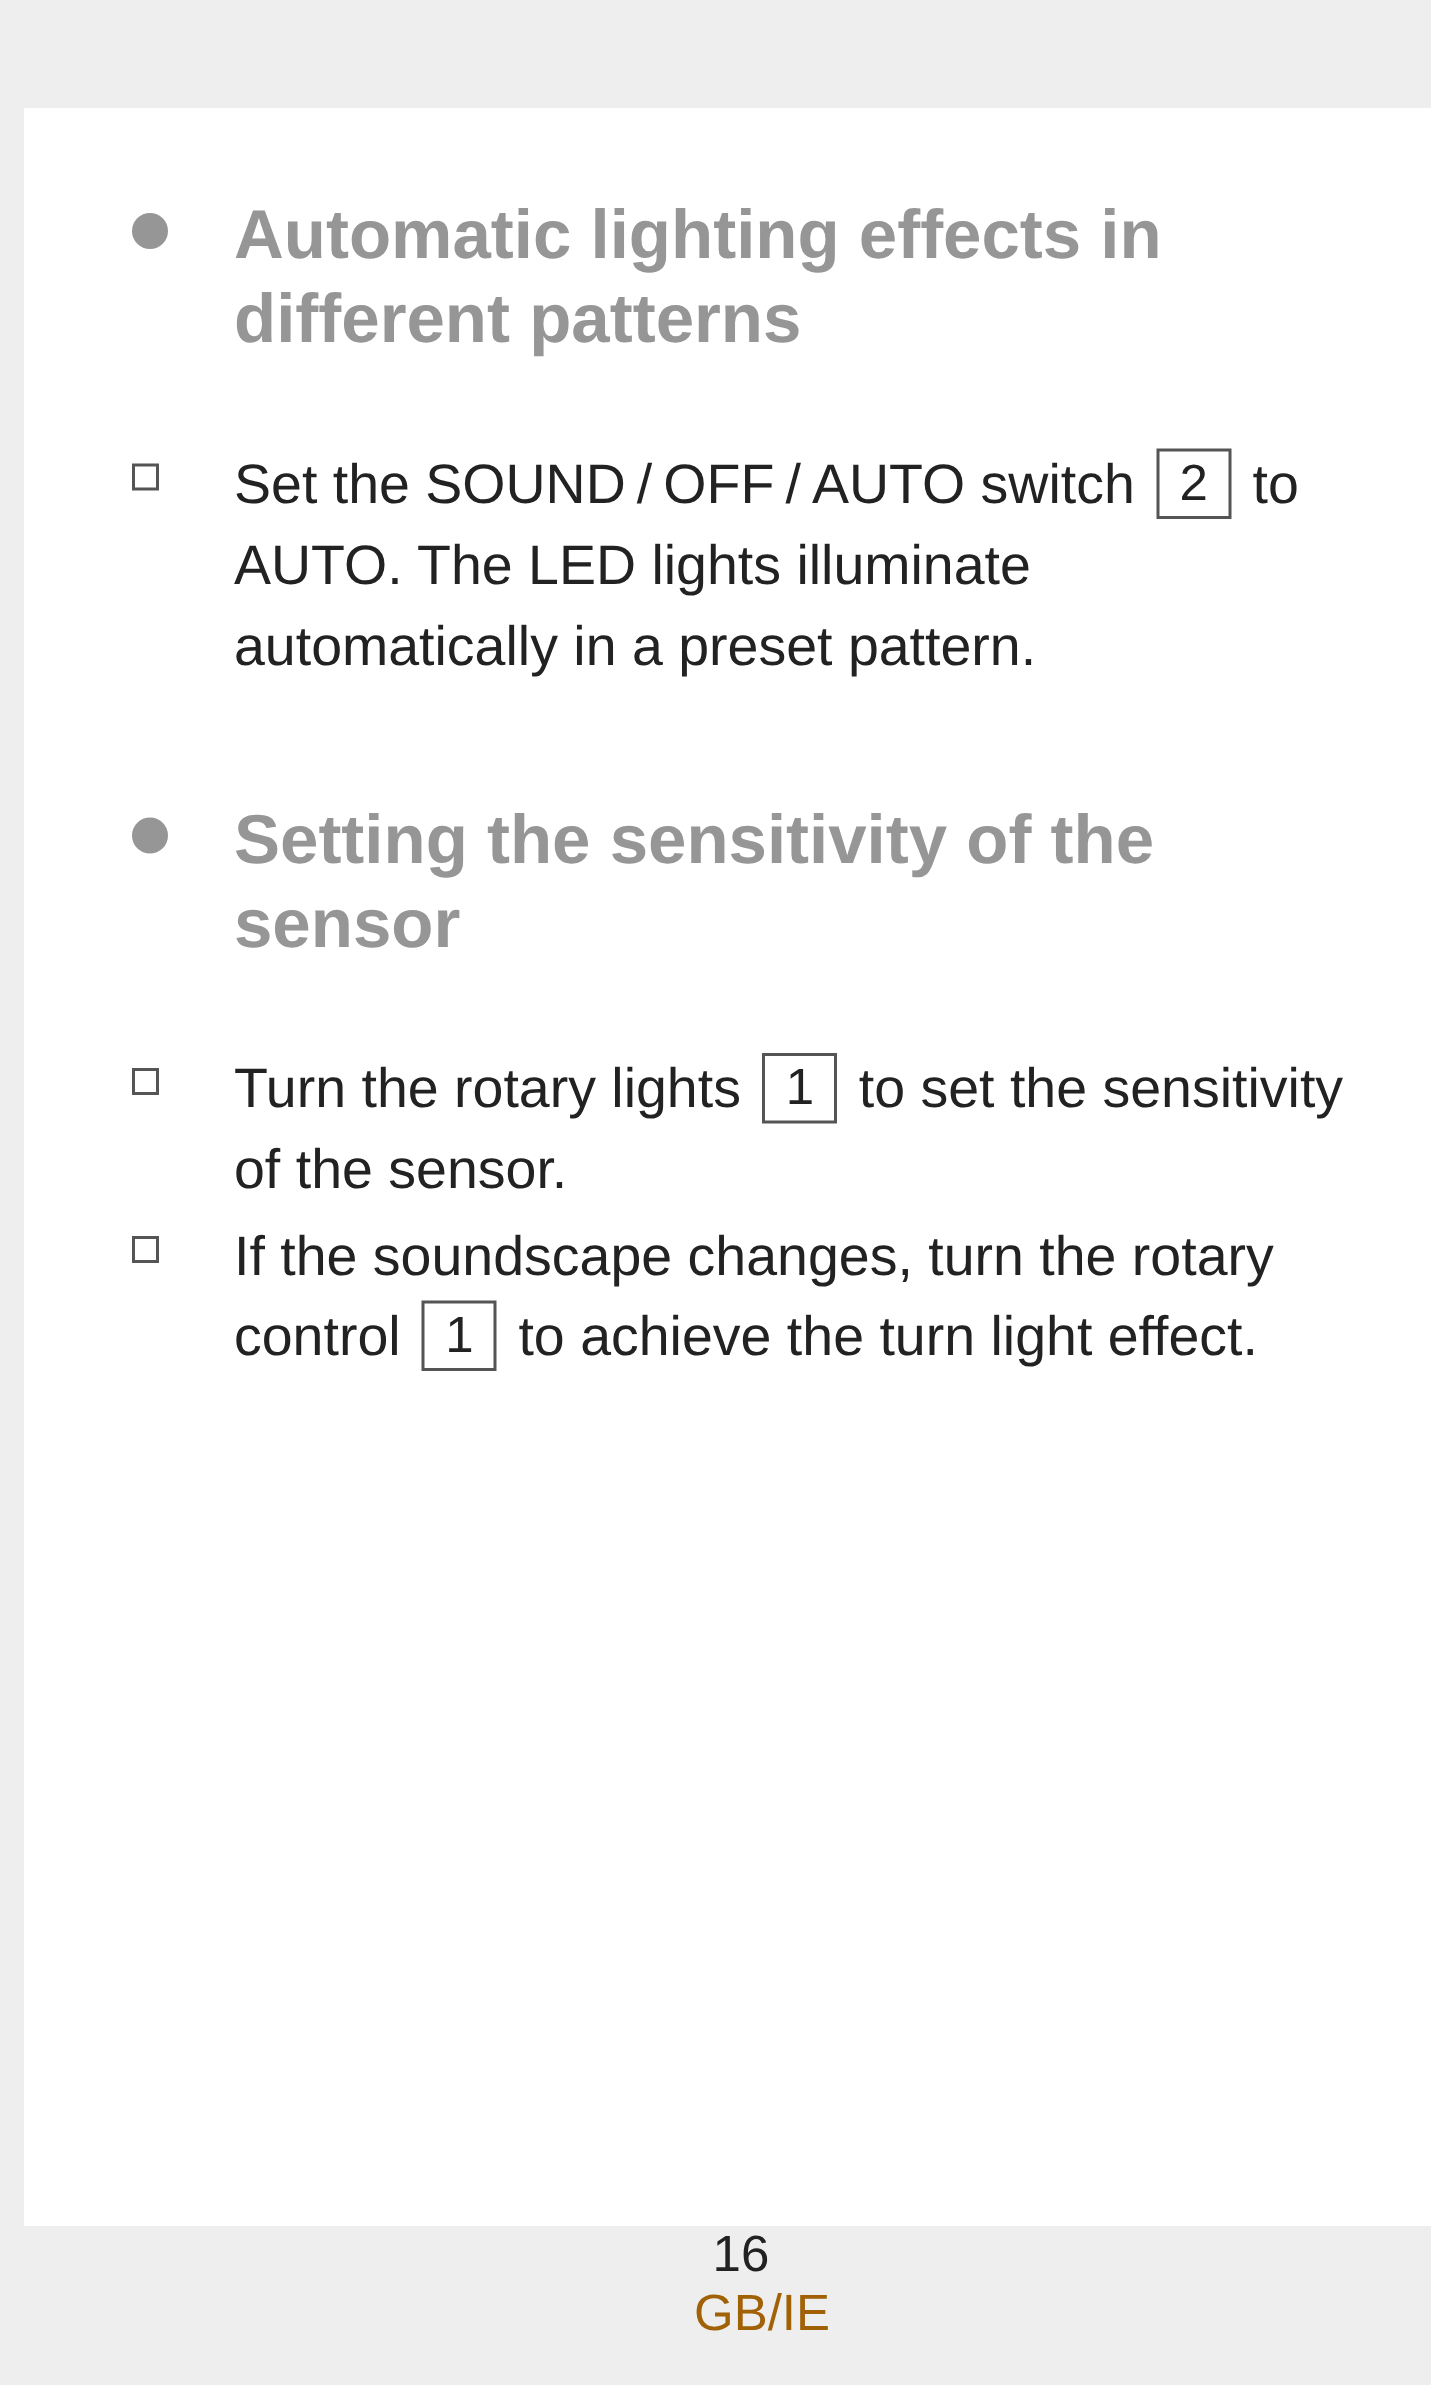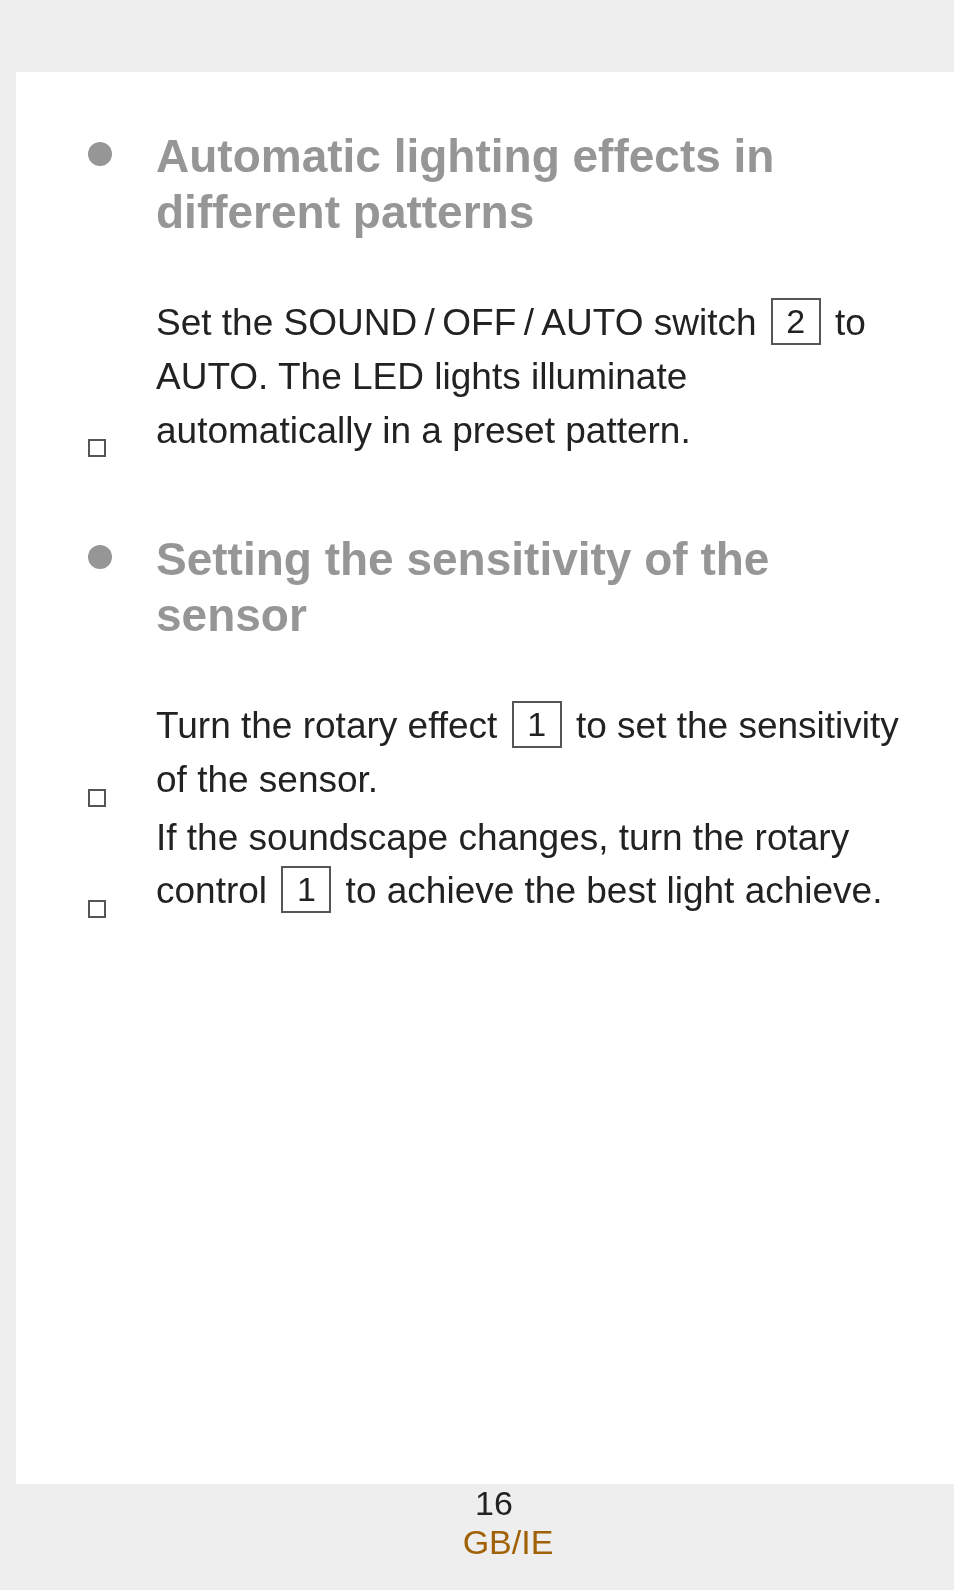--- a/index.html
+++ b/index.html
@@ -55,21 +55,21 @@
     color: #969696;
     letter-spacing: 0px;
   }
 
   
   .items {
     margin-top: 56px;
   }
   .item-row {
     display: flex;
-    align-items: flex-end;
+    align-items: flex-start;
     margin-bottom: 4px;
   }
   .check-col {
     width: 70px;
     flex: 0 0 70px;
   }
   .checkbox {
     width: 18px;
     height: 18px;
     border: 2px solid #555;
@@ -152,29 +152,29 @@
         </div>
         <div class="heading-text">Setting the sensitivity of the sensor</div>
       </div>
 
       <div class="items">
         <div class="item-row">
           <div class="check-col">
             <div class="checkbox"></div>
           </div>
           <div class="item-text">
-            <span>Turn the rotary effect </span><span class="keycap">1</span><span> to set the sensitivity of the sensor.</span>
+            <span>Turn the rotary lights </span><span class="keycap">1</span><span> to set the sensitivity of the sensor.</span>
           </div>
         </div>
         <div class="item-row">
           <div class="check-col">
             <div class="checkbox"></div>
           </div>
           <div class="item-text">
-            <span>If the soundscape changes, turn the rotary control </span><span class="keycap">1</span><span> to achieve the best light achieve.</span>
+            <span>If the soundscape changes, turn the rotary control </span><span class="keycap">1</span><span> to achieve the turn light effect.</span>
           </div>
         </div>
       </div>
     </div>
 
   </div>
 
   <div class="footer">
     <span class="page-num">16</span>
     <span class="locale">GB/IE</span>

